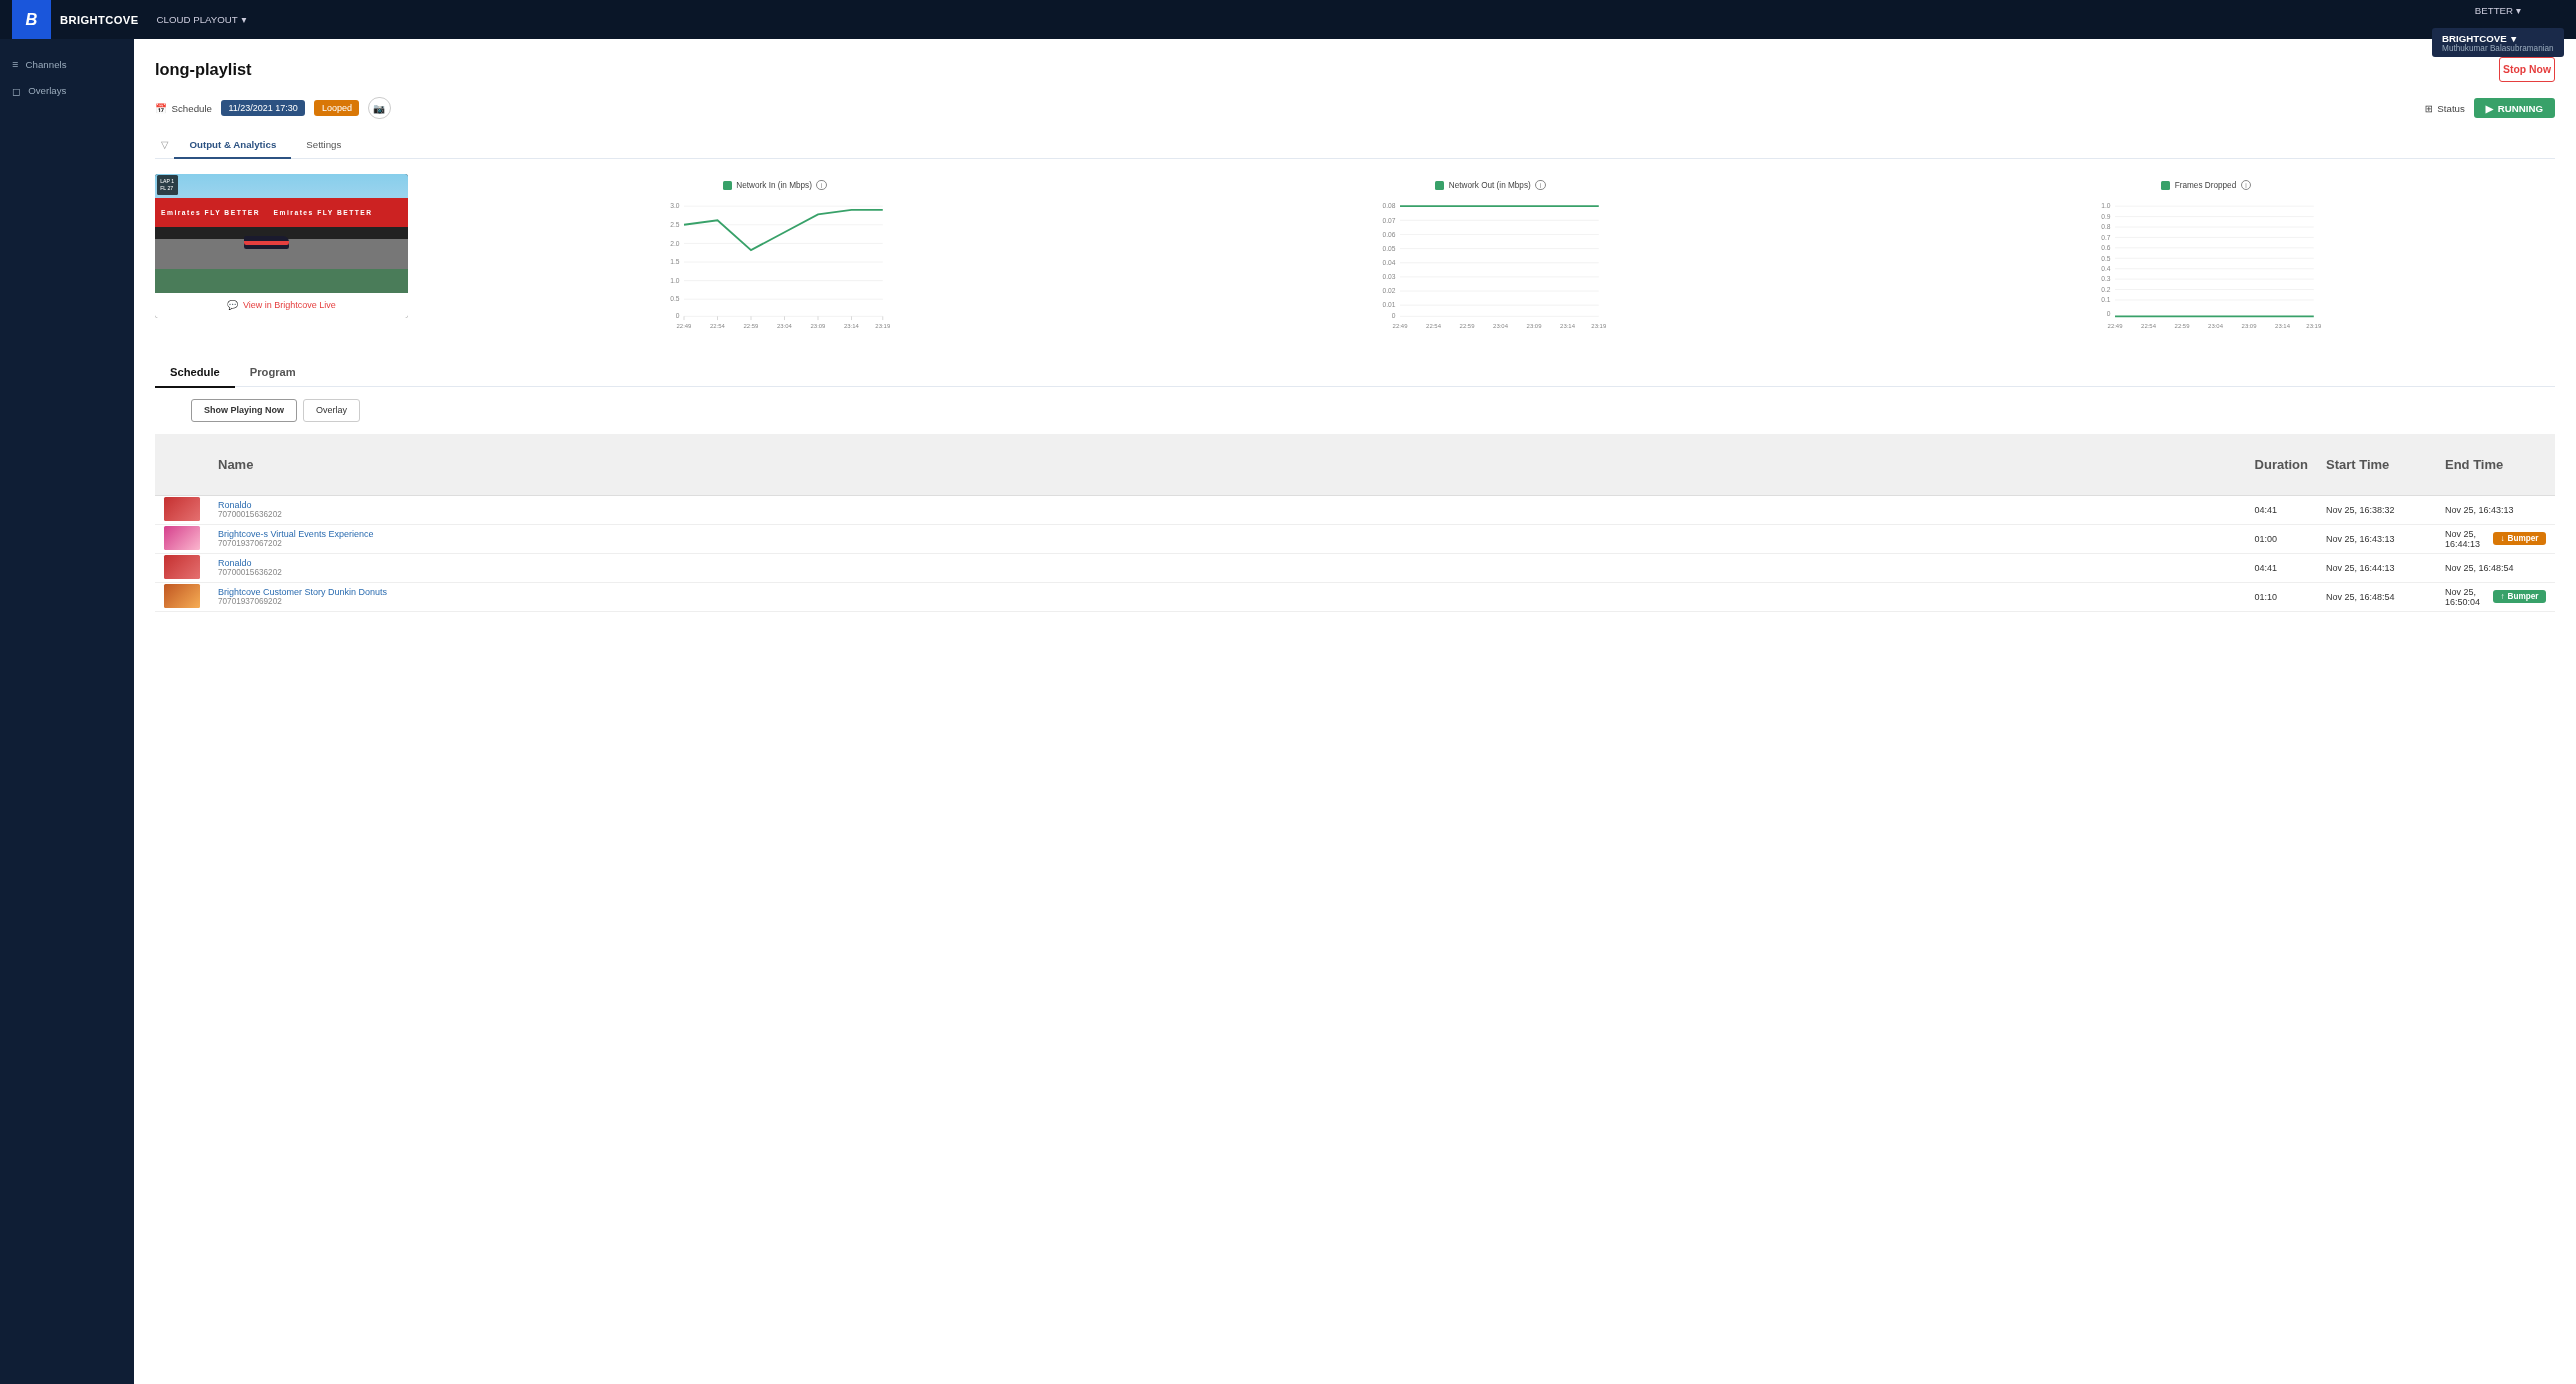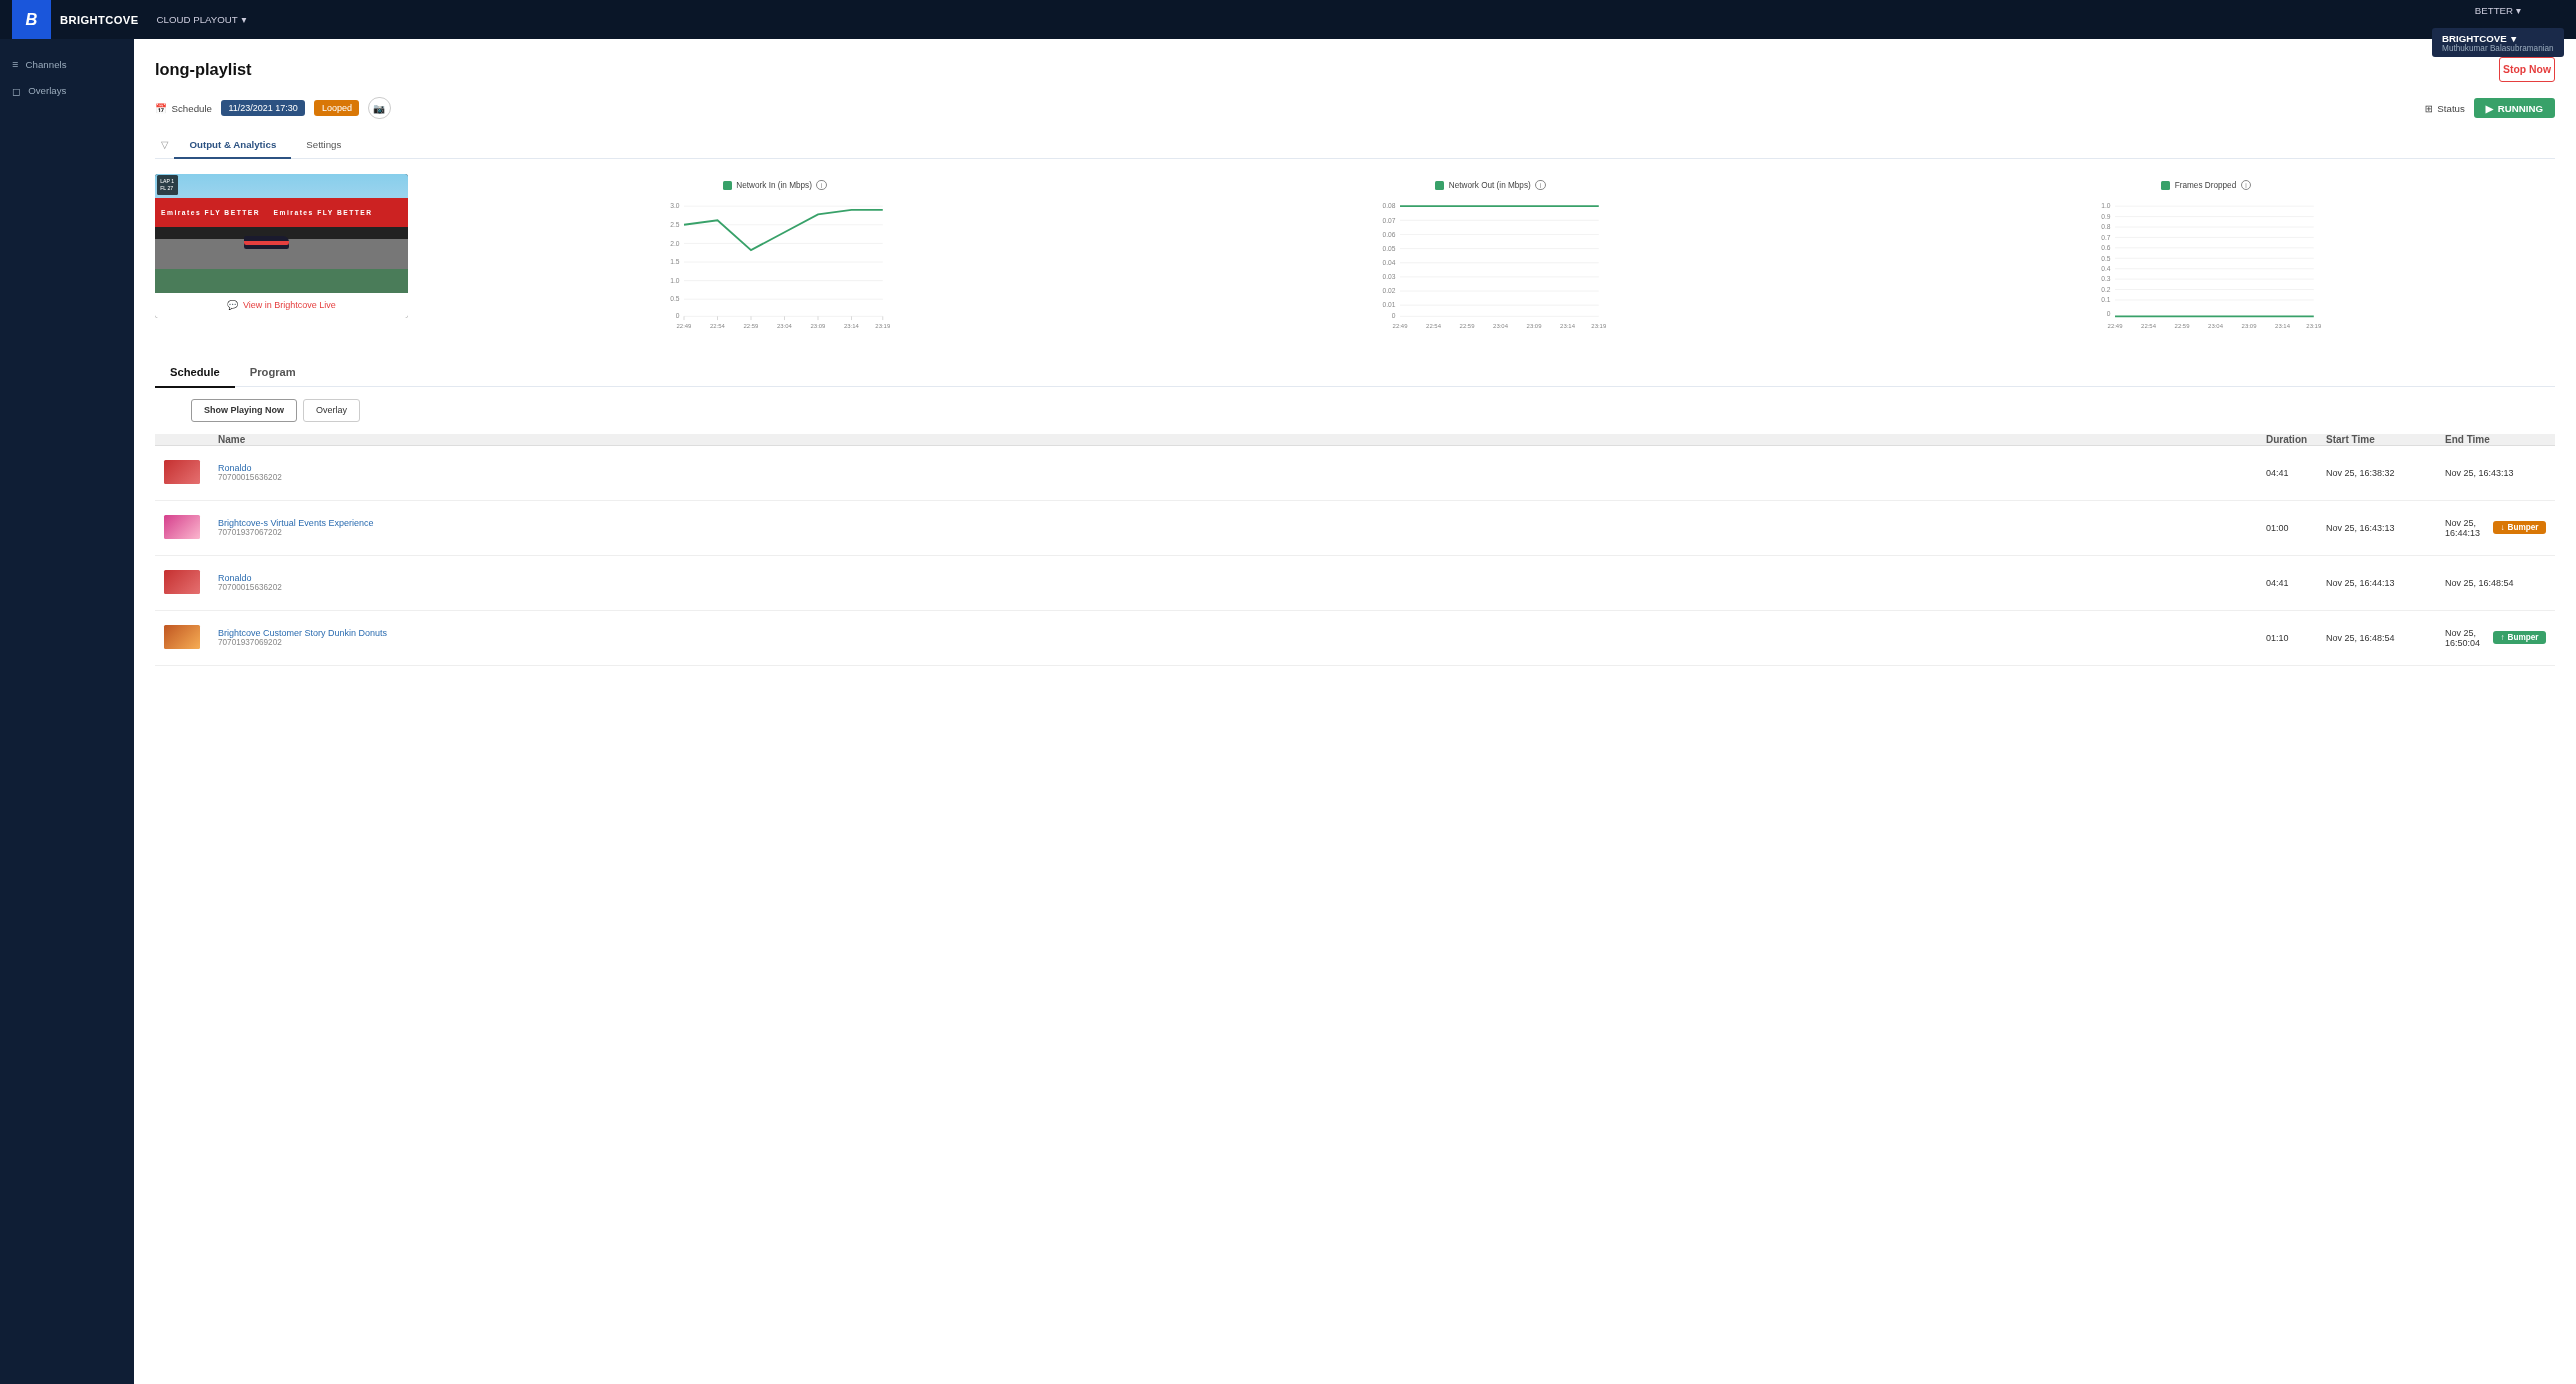--- a/index.html
+++ b/index.html
@@ -111,24 +111,24 @@
     .action-btns { display: flex; gap: 6px; margin-bottom: 12px; margin-left: 36px; }
     .action-btn {
       padding: 5.2px 12px; font-size: 9px; font-weight: 500; border-radius: 3px; cursor: pointer;
       border: 0.7px solid #ccc; background: white; color: #333;
     }
     .action-btn.active { background: white; border-color: #999; font-weight: 600; }
 
     
     .schedule-table { width: 100%; border-collapse: collapse; }
     .schedule-table th {
-      background: #f0f0f0; padding: 0 9px; text-align: left; font-size: 10px;
+      background: #f0f0f0; padding: 23px 9px; text-align: left; font-size: 13px;
       font-weight: 600; color: #555; border-bottom: 0.7px solid #ddd;
     }
-    .schedule-table td { padding: 14px 9px; border-bottom: 0.7px solid #eee; font-size: 9px; color: #333; vertical-align: middle; }
+    .schedule-table td { padding: 1px 9px; border-bottom: 0.7px solid #eee; font-size: 9px; color: #333; vertical-align: middle; }
     .thumb-img {
       width: 36px; height: 24px; object-fit: cover; border-radius: 1.5px;
       background: #999; display: inline-block; flex-shrink: 0;
     }
     .thumb-red { background: linear-gradient(135deg, #c53030, #e57070); }
     .thumb-pink { background: linear-gradient(135deg, #d53f8c, #fbb6ce); }
     .thumb-green { background: linear-gradient(135deg, #276749, #68d391); }
     .thumb-orange { background: linear-gradient(135deg, #c05621, #f6ad55); }
     .item-name { color: #2b6cb0; font-weight: 500; font-size: 9px; cursor: pointer; }
     .item-id { color: #888; font-size: 8.2px; }

